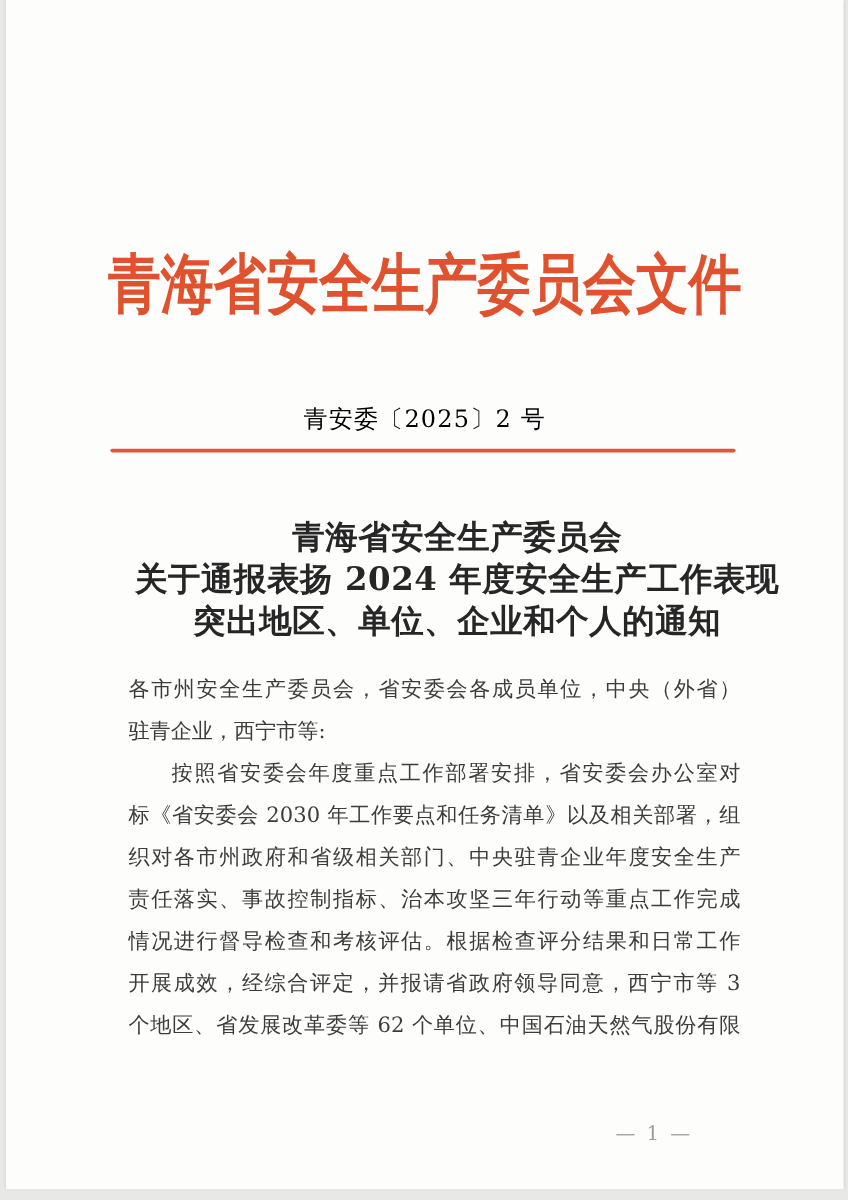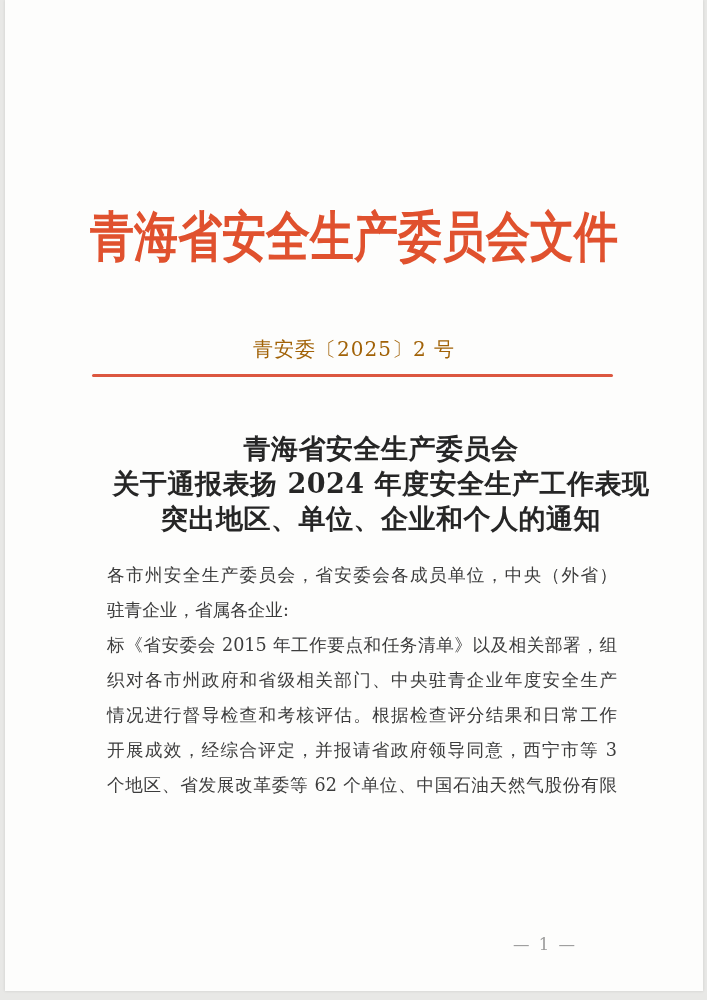--- a/index.html
+++ b/index.html
@@ -18,21 +18,21 @@
   .red-header{
     position:absolute;top:201px;left:0;width:100%;
     text-align:center;
     font-size:44px;font-weight:bold;
     letter-spacing:0px;
     transform:scaleY(1.22);transform-origin:top center;
     white-space:nowrap;
   }
   .doc-number{
     position:absolute;top:336px;left:0;width:100%;
-    text-align:center;font-size:20px;color:#a16207;
+    text-align:center;font-size:20px;color:#000000;
     letter-spacing:1px;white-space:nowrap;
   }
   .red-rule{
     position:absolute;top:374px;left:87px;width:521px;height:3px;
     border-radius:2px;
   }
   .doc-title{
     position:absolute;top:431px;left:0;width:100%;
     text-align:center;font-weight:bold;color:#262626;
     font-size:27px;line-height:35px;
@@ -68,23 +68,25 @@
   <div class="red-rule" style="background: rgb(220, 87, 64);"></div>
 
   <div class="doc-title">
     <div>青海省安全生产委员会</div>
     <div>关于通报表扬 2024 年度安全生产工作表现</div>
     <div>突出地区、单位、企业和个人的通知</div>
   </div>
 
   <div class="body-text">
       <div class="line justify">各市州安全生产委员会，省安委会各成员单位，中央（外省）</div>
-      <div class="line plain">驻青企业，省属各企业:</div>
-      <div class="line justify">标《省安委会 2015 年工作要点和任务清单》以及相关部署，组</div>
+      <div class="line plain">驻青企业，西宁市等:</div>
+      <div class="line justify indent">按照省安委会年度重点工作部署安排，省安委会办公室对</div>
+      <div class="line justify">标《省安委会 2030 年工作要点和任务清单》以及相关部署，组</div>
       <div class="line justify">织对各市州政府和省级相关部门、中央驻青企业年度安全生产</div>
+      <div class="line justify">责任落实、事故控制指标、治本攻坚三年行动等重点工作完成</div>
       <div class="line justify">情况进行督导检查和考核评估。根据检查评分结果和日常工作</div>
       <div class="line justify">开展成效，经综合评定，并报请省政府领导同意，西宁市等 3</div>
       <div class="line justify">个地区、省发展改革委等 62 个单位、中国石油天然气股份有限</div>
     </div>
 
   <div class="footer-page">— 1 —</div>
 
 </div>
 
 </body></html>

